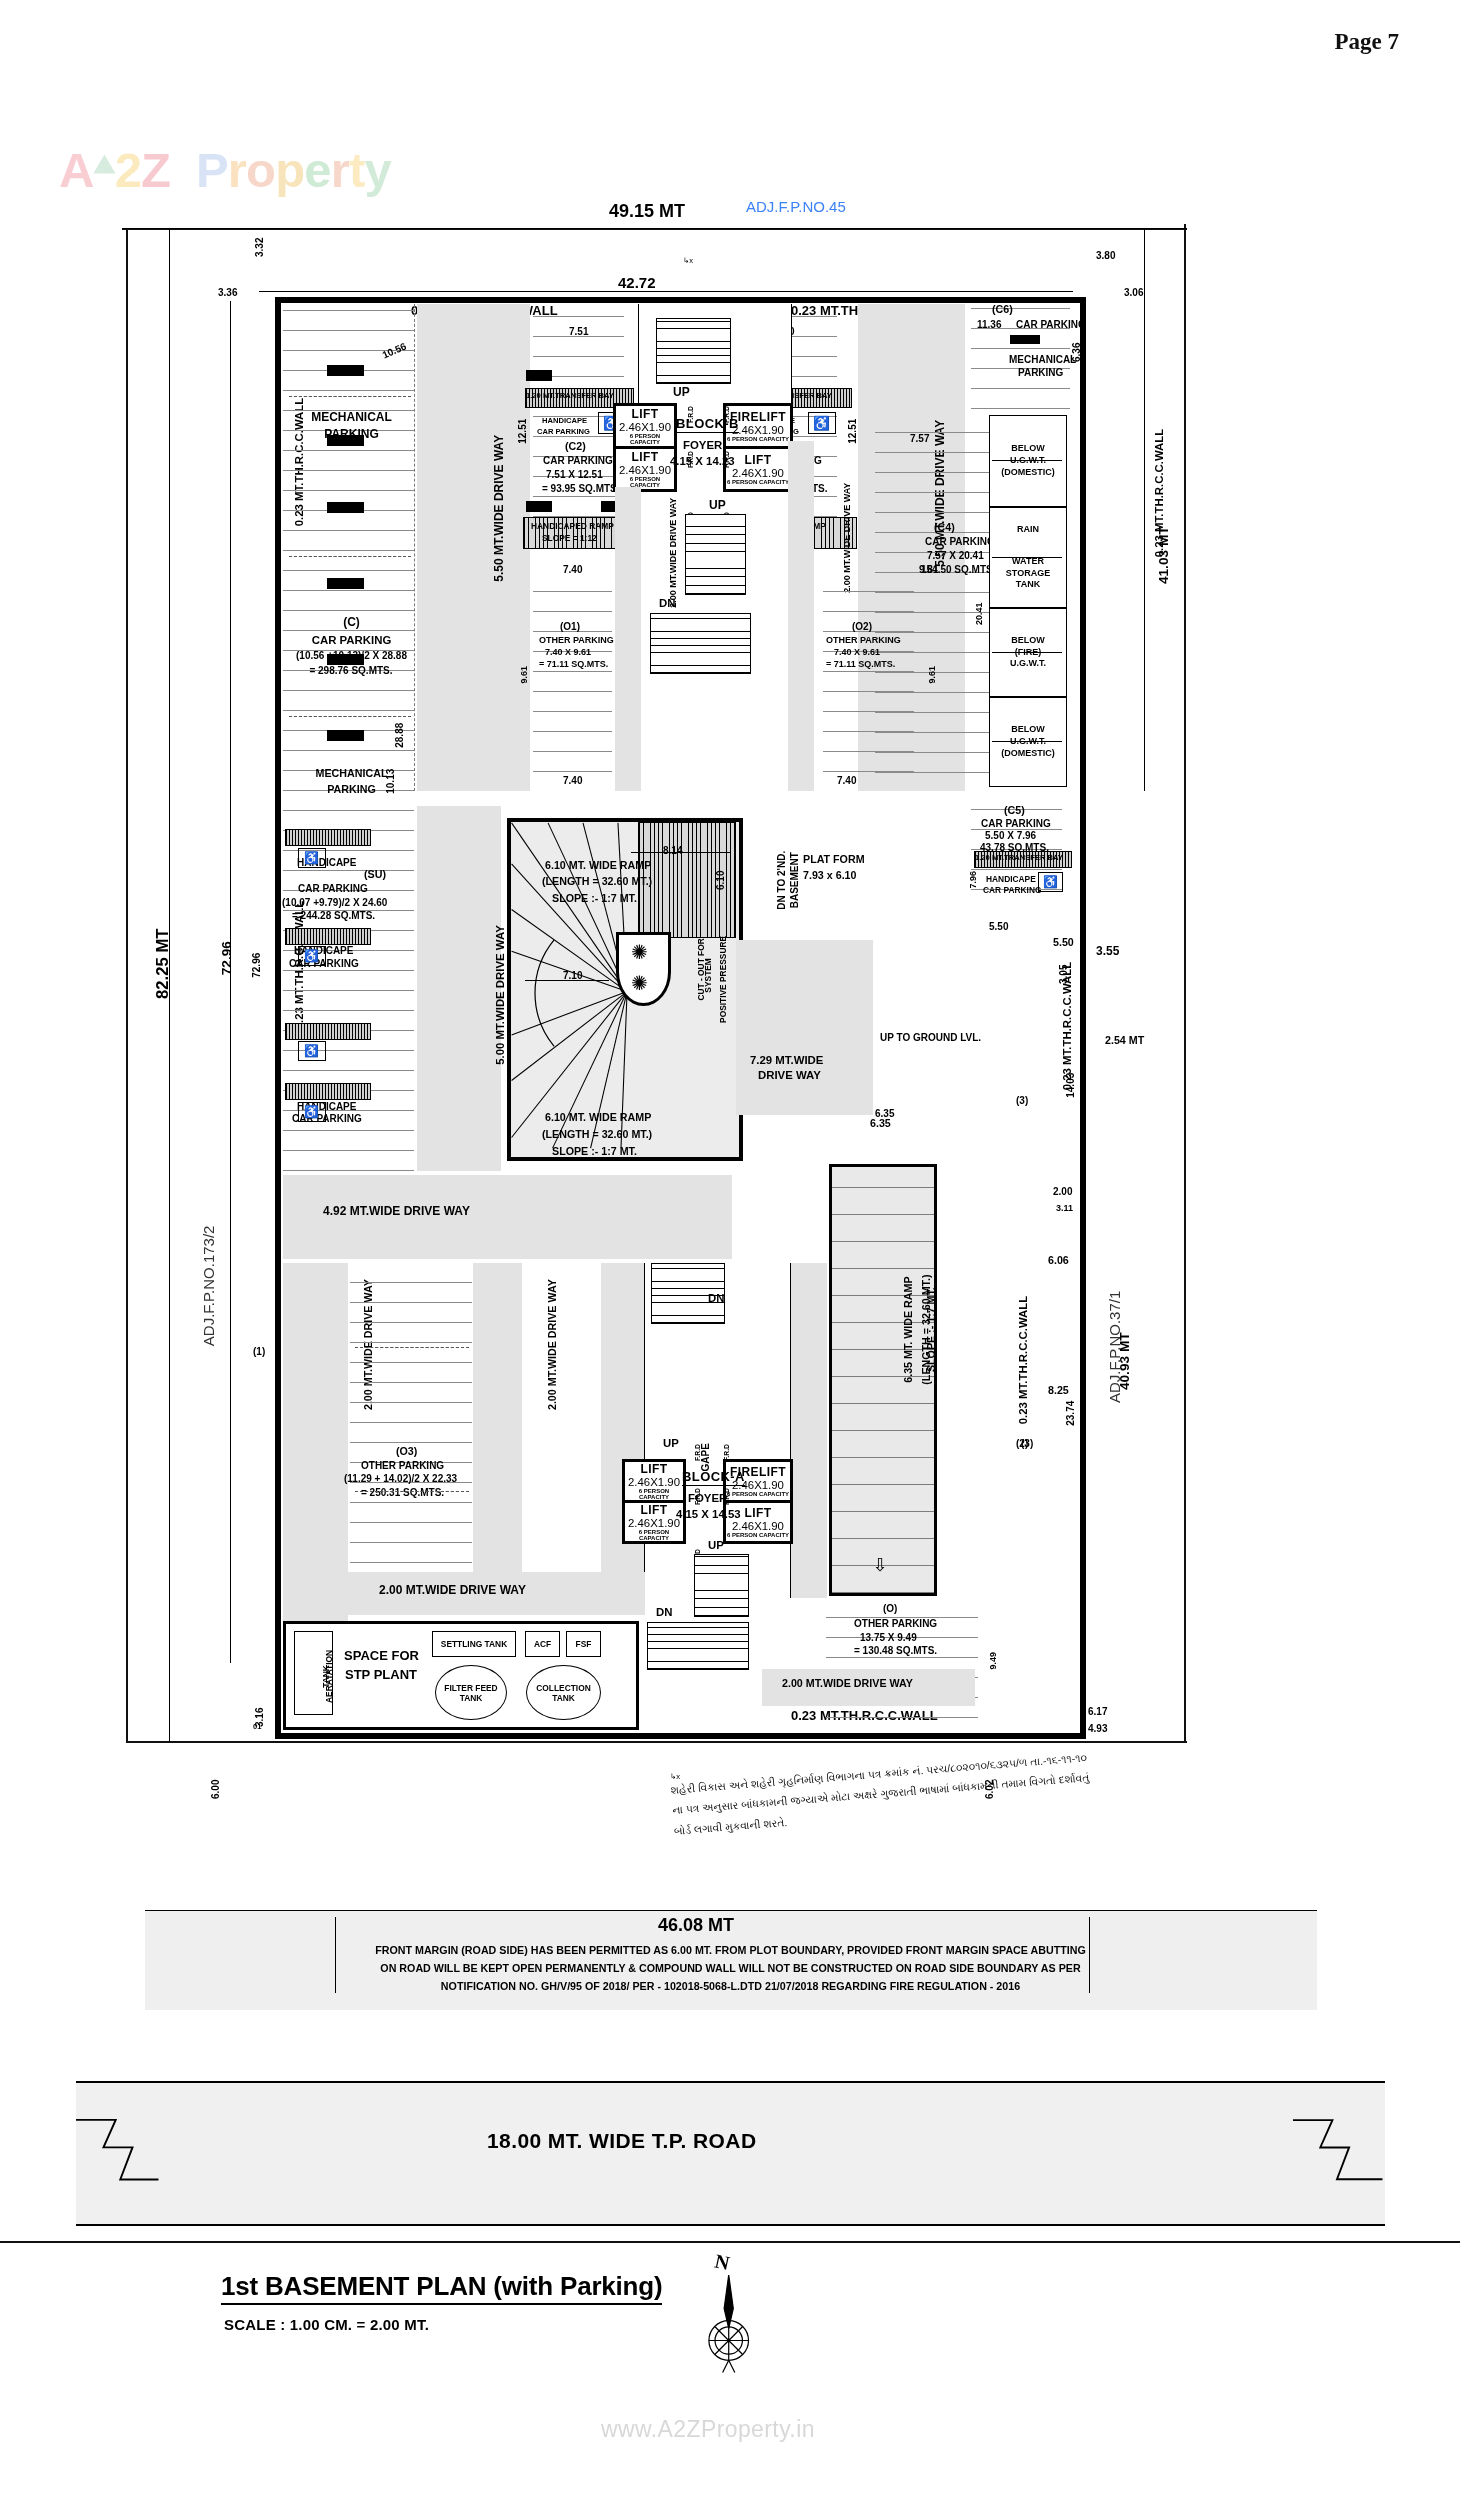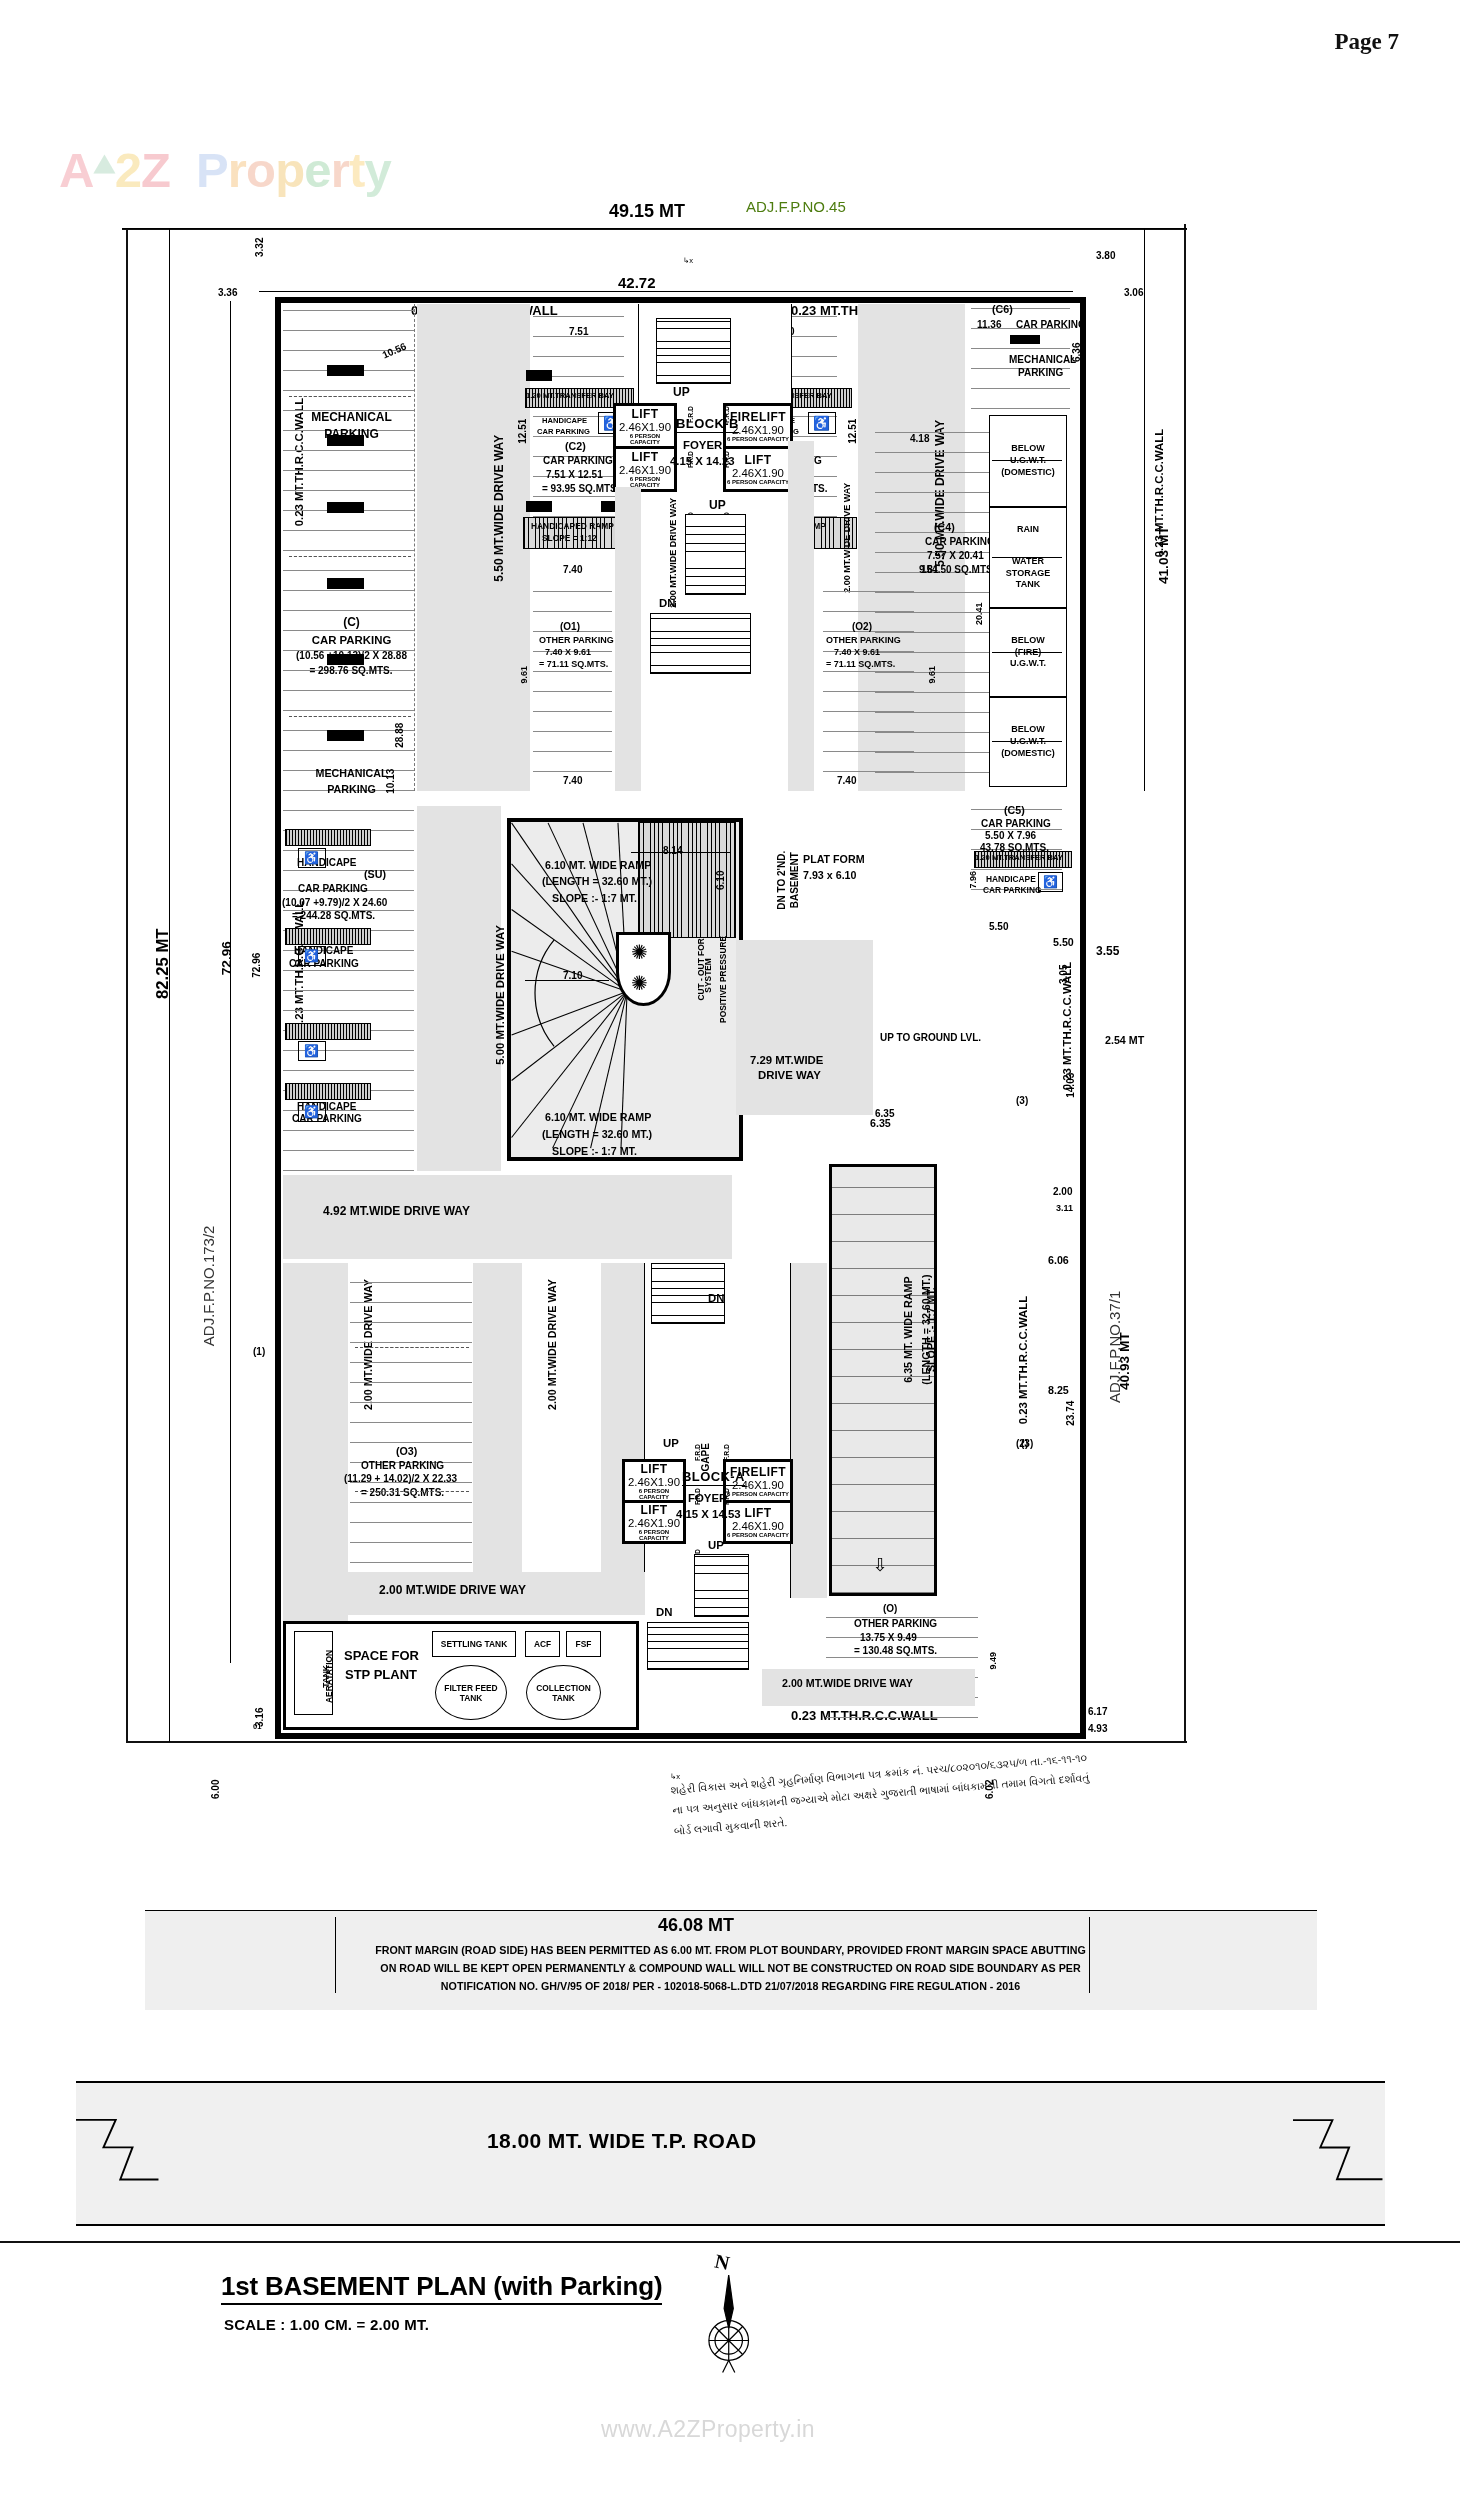--- a/index.html
+++ b/index.html
@@ -100,21 +100,21 @@
 
 <div class="abs" id="sheet">
 
   <div class="abs hair" style="left:122px;top:228px;width:1065px;height:2.3px;"></div>
   <div class="abs hair" style="left:126px;top:228px;width:1.5px;height:1514px;"></div>
   <div class="abs hair" style="left:1184px;top:224px;width:1.5px;height:1518px;"></div>
   <div class="abs hair" style="left:126px;top:1741px;width:1061px;height:2.3px;"></div>
 
   <div class="abs dimline" style="left:122px;top:228px;width:1065px;"></div>
   <div class="t t24 b" style="left:609px;top:202px;">49.15 MT</div>
-  <div class="t t20" style="left:746px;top:199px;color:#4d7c0f;">ADJ.F.P.NO.45</div>
+  <div class="t t20" style="left:746px;top:199px;color:#3b82f6;">ADJ.F.P.NO.45</div>
 
   <div class="abs dimline" style="left:259px;top:291px;width:814px;"></div>
   <div class="t t20 b" style="left:618px;top:275px;">42.72</div>
   <div class="t t10" style="left:683px;top:257px;">↳x</div>
 
   <div class="t t13 b rot90" style="left:251px;top:242px;">3.32</div>
   <div class="t t13 b" style="left:218px;top:288px;">3.36</div>
   <div class="t t13 b" style="left:1096px;top:251px;">3.80</div>
   <div class="t t13 b" style="left:1124px;top:288px;">3.06</div>
 
@@ -202,21 +202,21 @@
   <div class="abs parkgrid" style="left:971px;top:304px;width:99px;height:105px;"></div>
   <div class="t t14 b" style="left:992px;top:304px;">(C6)</div>
   <div class="t t13 b" style="left:1016px;top:320px;">CAR PARKING</div>
   <div class="t t13 b" style="left:977px;top:320px;">11.36</div>
   <div class="t t13 b rot90" style="left:1068px;top:347px;">6.36</div>
   <div class="t t13 b" style="left:1009px;top:355px;">MECHANICAL</div>
   <div class="t t13 b" style="left:1018px;top:368px;">PARKING</div>
   <div class="abs wall" style="left:1010px;top:335px;width:30px;height:9px;"></div>
 
   <div class="abs parkgrid" style="left:875px;top:415px;width:114px;height:358px;"></div>
-  <div class="t t13 b" style="left:910px;top:434px;">4.18</div>
+  <div class="t t13 b" style="left:910px;top:434px;">7.57</div>
   <div class="t t14 b" style="left:934px;top:522px;">(C4)</div>
   <div class="t t13 b" style="left:925px;top:537px;">CAR PARKING</div>
   <div class="t t13 b" style="left:927px;top:551px;">7.57 X 20.41</div>
   <div class="t t13 b" style="left:921px;top:565px;">154.50 SQ.MTS.</div>
   <div class="t t12 b rot90" style="left:968px;top:609px;">20.41</div>
 
   <div class="abs room-box ctr" style="left:989px;top:415px;width:76px;height:90px;">
     <div>
       <div class="t12 b" style="line-height:1.3;">BELOW</div>
       <div class="t12 b" style="line-height:1.3;">U.G.W.T.</div>

